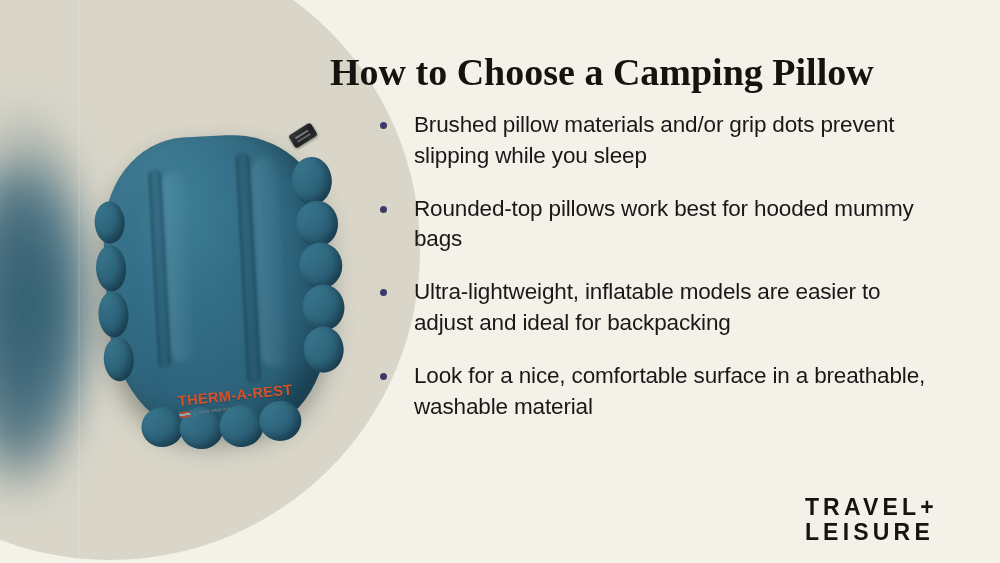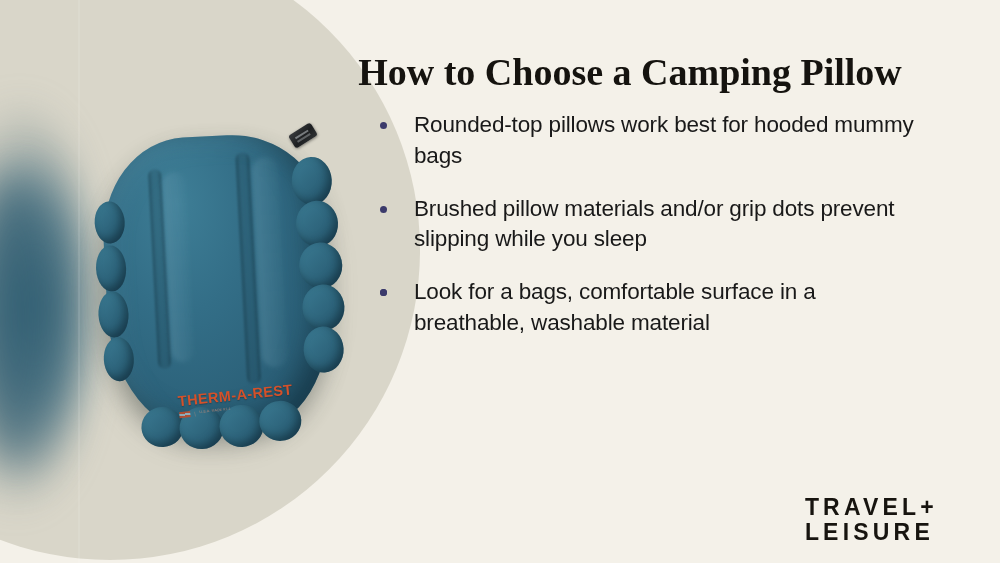--- a/index.html
+++ b/index.html
@@ -154,21 +154,20 @@
   
   .content{
     position:absolute;
     left:330px; top:0;
     width:620px; height:563px;
   }
   .title{
     position:absolute;
     left:0; top:52px;
     width:600px;
-    text-align:center;
     font-family:"Liberation Serif", serif;
     font-weight:bold;
     font-size:38px;
     line-height:1.1;
     color:#15130F;
     letter-spacing:0px;
   }
   .bullets{
     position:absolute;
     left:42px; top:110px;
@@ -258,32 +257,33 @@
 
     <div class="valve"></div>
   </div>
 
   <div class="content">
     <div class="title">How to Choose a Camping Pillow</div>
 
     <ul class="bullets">
       <li class="bullet">
         <span class="dot"></span>
+        <span>Brushed pillow materials and/or grip dots prevent slipping while you sleep</span>
+      </li>
+      <li class="bullet">
+        <span class="dot"></span>
         <span>Rounded-top pillows work best for hooded mummy bags</span>
       </li>
       <li class="bullet">
         <span class="dot"></span>
-        <span>Brushed pillow materials and/or grip dots prevent slipping while you sleep</span>
-      </li>
-      <li class="bullet">
-        <span class="dot"></span>
-      </li>
-      <li class="bullet">
-        <span class="dot"></span>
-        <span>Look for a bags, comfortable surface in a breathable, washable material</span>
+        <span>Ultra-lightweight, inflatable models are easier to adjust and ideal for backpacking</span>
+      </li>
+      <li class="bullet">
+        <span class="dot"></span>
+        <span>Look for a nice, comfortable surface in a breathable, washable material</span>
       </li>
     </ul>
   </div>
 
   <div class="logo">
     <div class="logo-l1">TRAVEL+</div>
     <div class="logo-l2">LEISURE</div>
   </div>
 
 </div>

